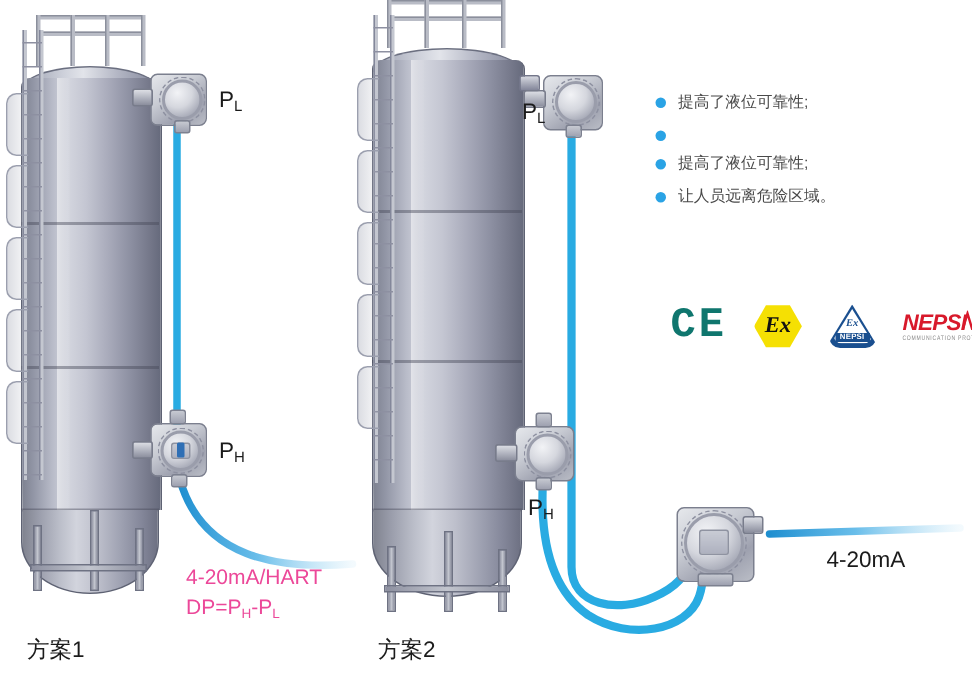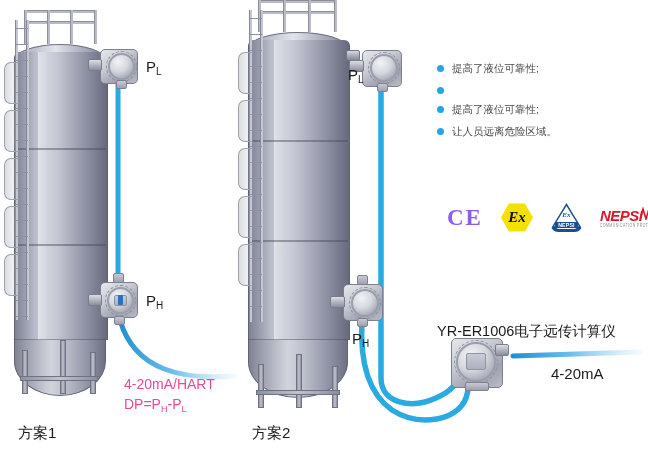--- a/index.html
+++ b/index.html
@@ -240,25 +240,25 @@
 
   
   #cert-row {
     position: absolute;
     left: 447px; top: 203px;
     display: flex;
     align-items: center;
     gap: 18px;
   }
   .ce-mark {
-    font-size: 23px;
+    font-size: 28px;
     font-weight: bold;
     letter-spacing: 2px;
-    color: #8b5cf6;
-    font-family: Liberation Serif, serif;
+    color: #0f766e;
+    font-family: Liberation Mono, monospace;
     line-height: 26px;
   }
   .atex-hex {
     position: relative;
     width: 32px; height: 29px;
   }
   .atex-hex .hx {
     position: absolute;
     inset: 0;
     background: #f5e003;
@@ -544,21 +544,20 @@
   </div>
 
   <span class="scheme-label" style="left:18px; top:424px;">方案1</span>
   <span class="scheme-label" style="left:252px; top:424px;">方案2</span>
 
   <div class="sig-label" style="left:124px; top:374px;">
     <div>4-20mA/HART</div>
     <div><span>DP=P</span><sub>H</sub><span>-P</span><sub>L</sub></div>
   </div>
 
-  <div id="calc-title">YR-ER1006电子远传计算仪</div>
   <div id="calc-signal">4-20mA</div>
 
   <div id="feature-panel">
 
     <div class="bullet-row">
       <div class="bullet-dot"></div>
       <div class="bullet-text">提高了液位可靠性;</div>
     </div>
     <div class="bullet-row">
       <div class="bullet-dot"></div>

